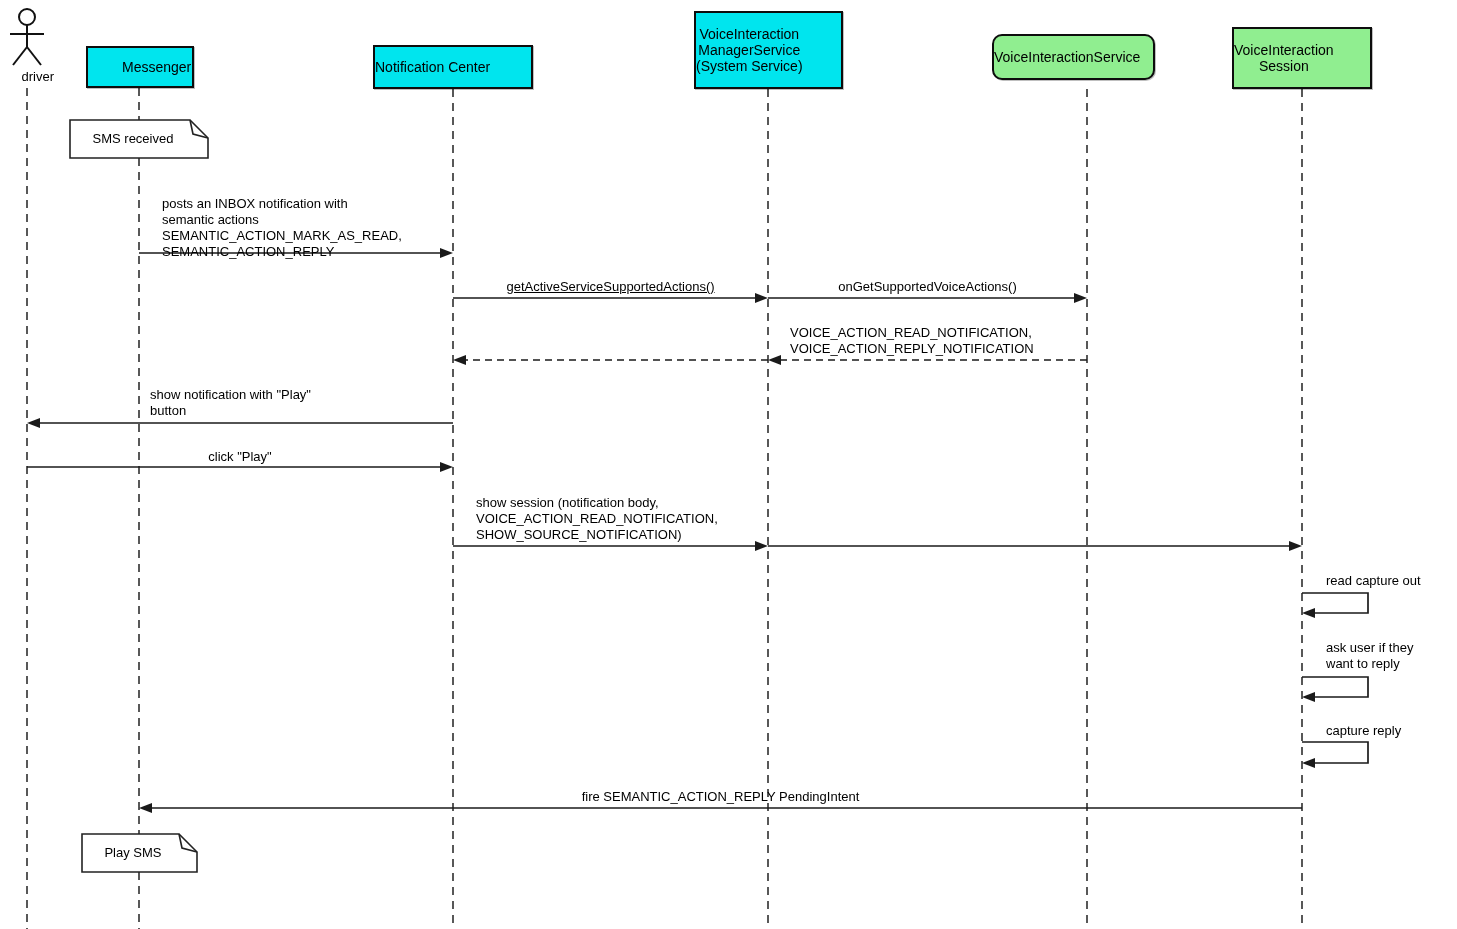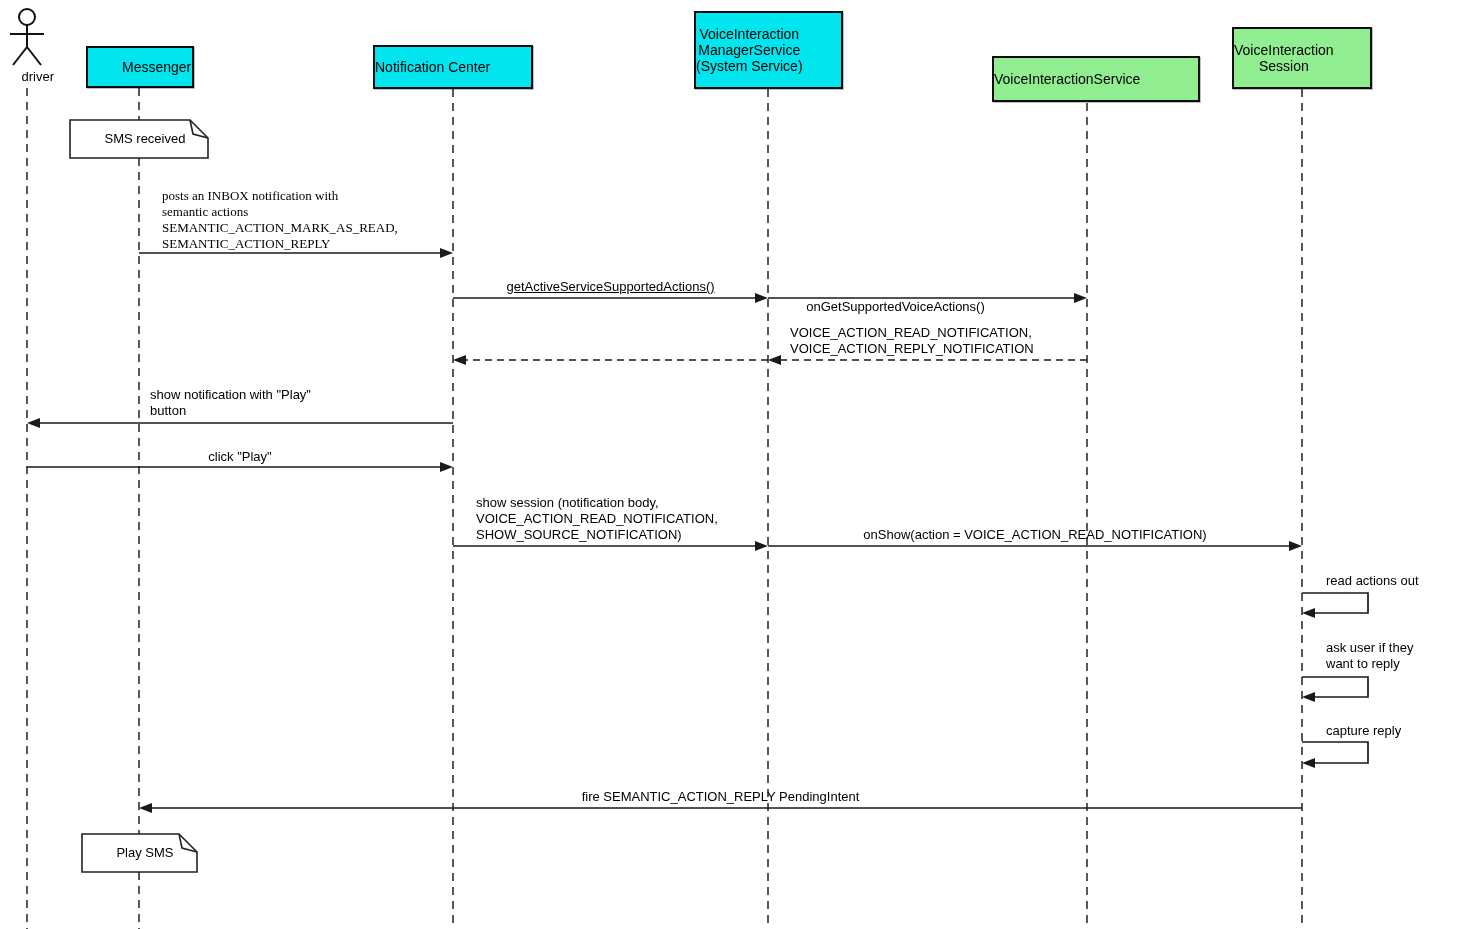--- a/index.html
+++ b/index.html
@@ -15,21 +15,21 @@
     font-size:14px;line-height:16px;white-space:pre-line;
     box-shadow:1px 1px 0 rgba(0,0,0,0.25);
   }
   .cyan{background:#00e5ee;}
   .green{background:#90ee90;}
   .msg{
     position:absolute;font-size:13px;line-height:16px;white-space:pre-line;
   }
   .msg.center{text-align:center;}
   .note-text{
-    position:absolute;font-size:13px;line-height:16px;text-align:center;padding-left:12px;
+    position:absolute;font-size:13px;line-height:16px;text-align:center;
   }
   .actor-label{position:absolute;font-size:13px;text-align:right;}
   svg{display:block;}
 </style>
 </head>
 <body>
 
 <div class="diagram">
 
   <svg class="layer" width="1457" height="929" viewBox="0 0 1457 929">
@@ -104,57 +104,56 @@
     <span>Messenger</span>
   </div>
   <div class="pbox cyan" style="left:373px; top:45px; width:160px; height:44px;">
     <span>Notification Center</span>
   </div>
   <div class="pbox cyan" style="left:694px; top:11px; width:149px; height:78px;">
     <span>VoiceInteraction
 ManagerService
 (System Service)</span>
   </div>
-  <div class="pbox green" style="left:992px; top:56px; width:208px; height:46px;">
+  <div class="pbox green" style="left:992px; top:34px; width:163px; height:46px;border-radius:10px;">
     <span>VoiceInteractionService</span>
   </div>
   <div class="pbox green" style="left:1232px; top:27px; width:140px; height:62px;">
     <span>VoiceInteraction
 Session</span>
   </div>
 
   <div class="actor-label" style="left:0px; top:69px; width:54px;">driver</div>
 
   <div class="note-text" style="left:70px; top:131px; width:126px;">SMS received</div>
   <div class="note-text" style="left:82px; top:845px; width:102px;">Play SMS</div>
 
-  <div class="msg" style="left:162px; top:188px;font-family:Liberation Serif, serif;">posts an INBOX notification with
+  <div class="msg" style="left:162px; top:196px;">posts an INBOX notification with
 semantic actions
 SEMANTIC_ACTION_MARK_AS_READ,
 SEMANTIC_ACTION_REPLY</div>
 
   <div class="msg center" style="left:453px; top:279px; width:315px;text-decoration:underline;">getActiveServiceSupportedActions()</div>
 
-  <div class="msg center" style="left:736px; top:279px; width:319px;margin-top:20px;">onGetSupportedVoiceActions()</div>
+  <div class="msg center" style="left:768px; top:279px; width:319px;">onGetSupportedVoiceActions()</div>
 
   <div class="msg" style="left:790px; top:325px;">VOICE_ACTION_READ_NOTIFICATION,
 VOICE_ACTION_REPLY_NOTIFICATION</div>
 
   <div class="msg" style="left:150px; top:387px;">show notification with "Play"
 button</div>
 
   <div class="msg center" style="left:27px; top:449px; width:426px;">click "Play"</div>
 
   <div class="msg" style="left:476px; top:495px;">show session (notification body,
 VOICE_ACTION_READ_NOTIFICATION,
 SHOW_SOURCE_NOTIFICATION)</div>
 
-  <div class="msg center" style="left:768px; top:527px; width:534px;">onShow(action = VOICE_ACTION_READ_NOTIFICATION)</div>
 
-  <div class="msg" style="left:1326px; top:573px;">read actions out</div>
+  <div class="msg" style="left:1326px; top:573px;">read capture out</div>
 
   <div class="msg" style="left:1326px; top:640px;">ask user if they
 want to reply</div>
 
   <div class="msg" style="left:1326px; top:723px;">capture reply</div>
 
   <div class="msg center" style="left:139px; top:789px; width:1163px;">fire SEMANTIC_ACTION_REPLY PendingIntent</div>
 
 </div>
 

